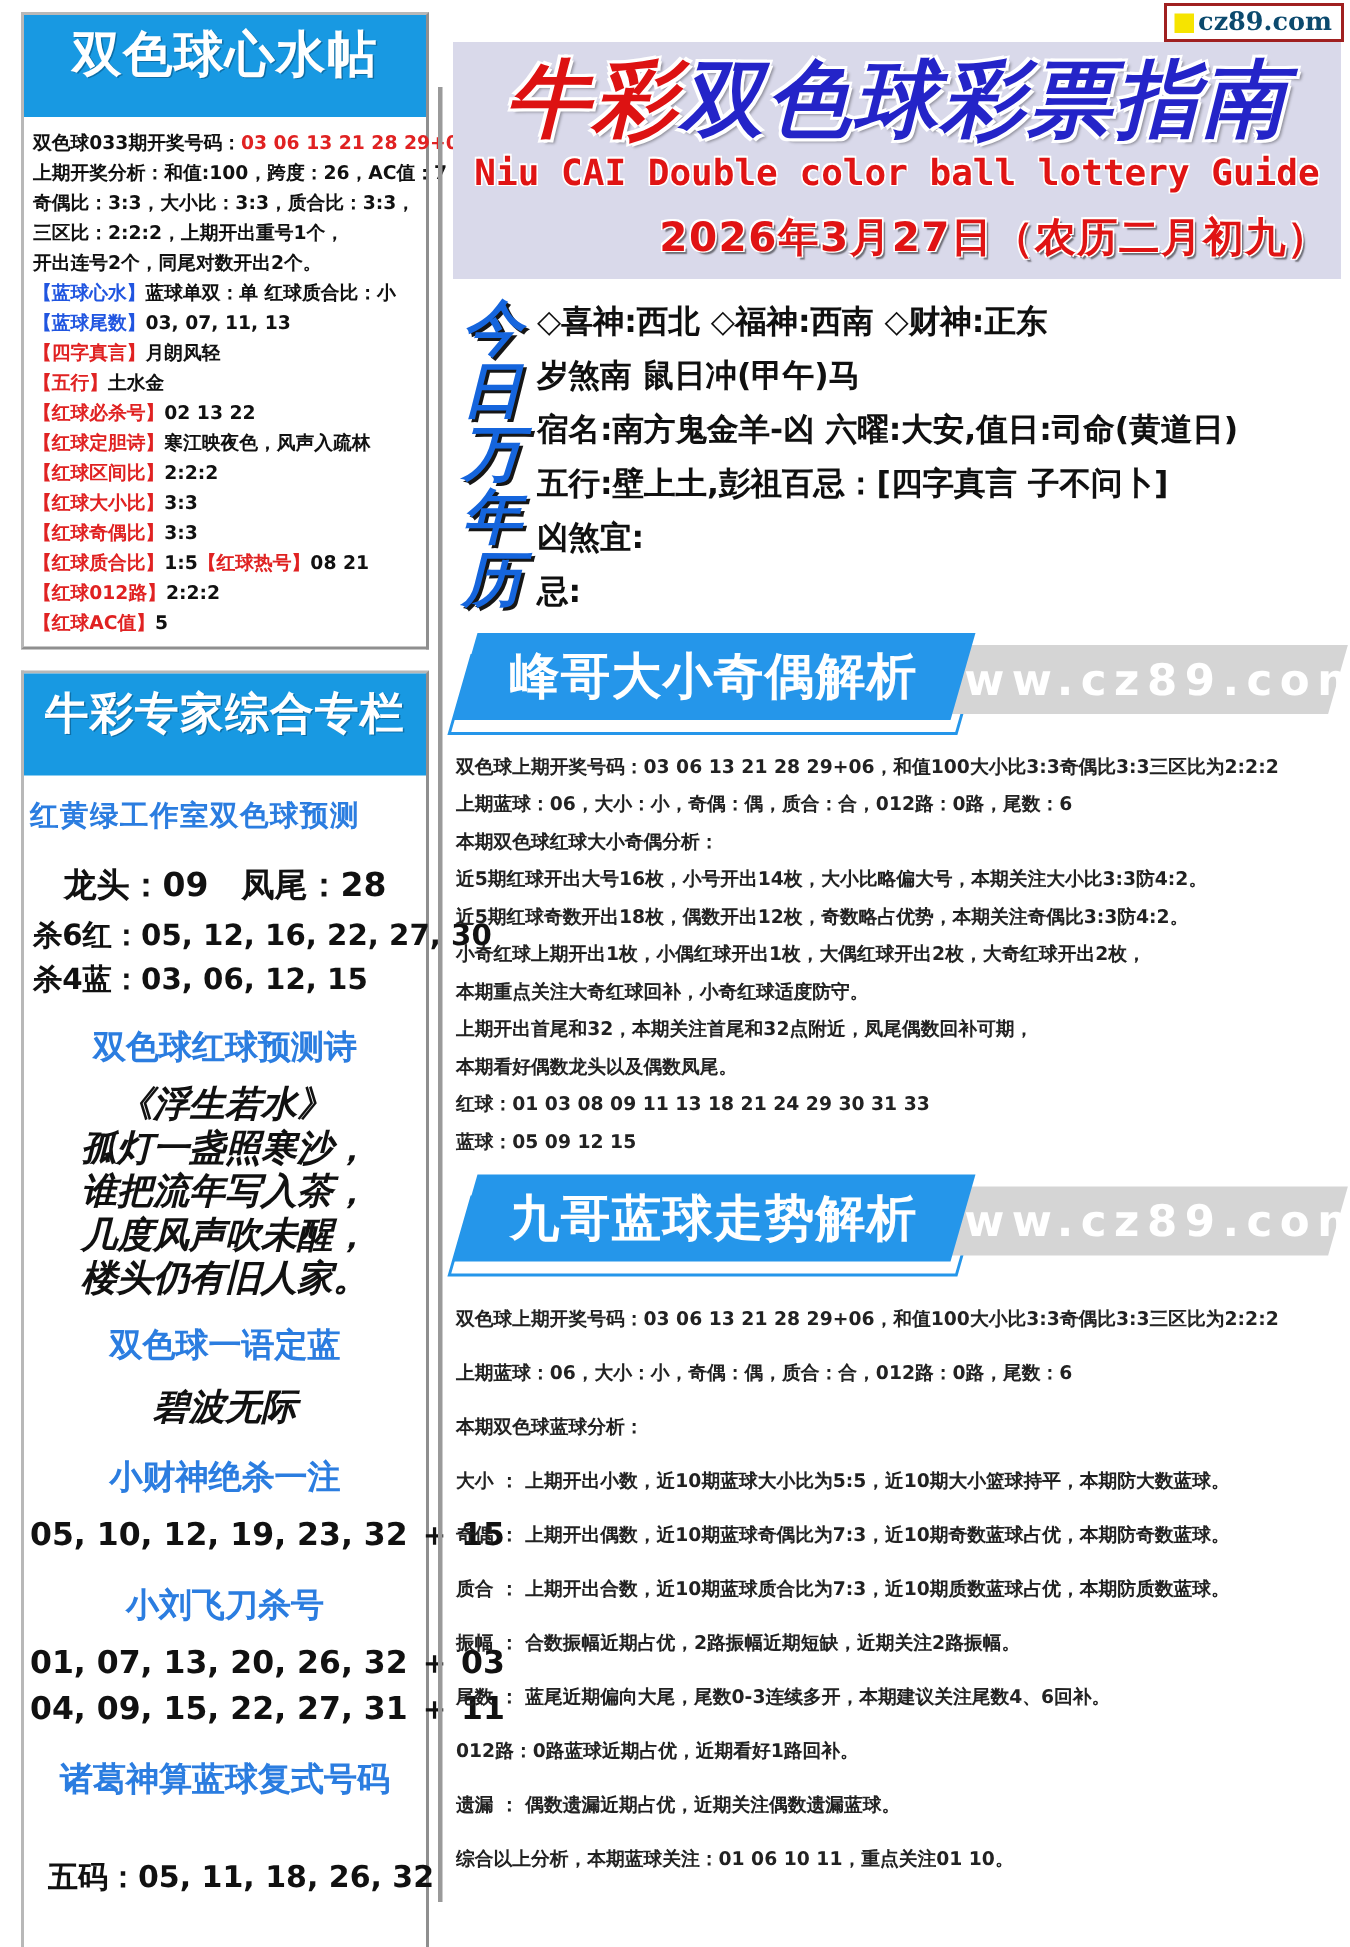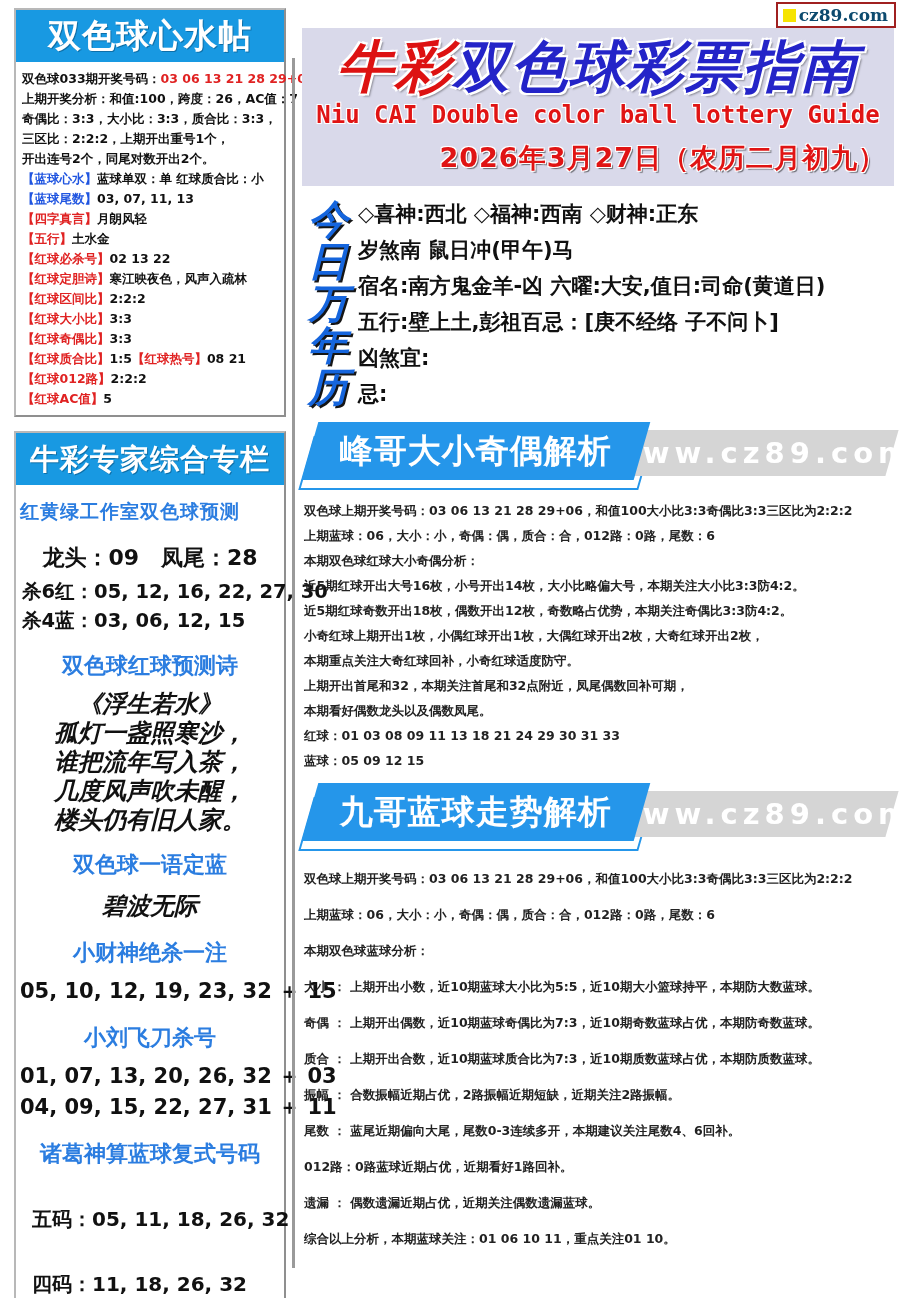--- a/index.html
+++ b/index.html
@@ -5,21 +5,21 @@
   html,body{margin:0;padding:0;}
   body{
     width:900px;height:1298px;position:relative;background:#ffffff;
     font-family:"DejaVu Sans",sans-serif;overflow:hidden;
   }
   
   .left-col{position:absolute;left:14px;top:8px;width:272px;}
   .panel{border:2px solid #b8b8b8;border-right-color:#8f8f8f;border-bottom-color:#8f8f8f;background:#fff;}
   .panel-header{
     background:#1899e2;color:#fff;text-align:center;font-weight:bold;
-    height:52px;line-height:52px;font-size:33px;letter-spacing:1px;
+    height:68px;line-height:52px;font-size:33px;letter-spacing:1px;
     text-shadow:1px 1px 0 #0e6fa8;
   }
   .panel-header.small{font-size:29px;}
   .p1-body{padding:7px 5px 6px 6px;font-size:12.5px;font-weight:bold;color:#111;}
   .p1line{line-height:20px;white-space:nowrap;}
   .lbl-red{color:#e02222;}
   .lbl-blue{color:#2055e0;}
   .val-red{color:#e02222;}
   .gap{height:14px;}
   .p2-body{padding:10px 4px 12px 4px;color:#111;}
@@ -161,21 +161,21 @@
         <div>今</div>
         <div>日</div>
         <div>万</div>
         <div>年</div>
         <div>历</div>
       </div>
     <div class="cal-lines">
         <div>◇喜神:西北 ◇福神:西南 ◇财神:正东</div>
         <div>岁煞南 鼠日冲(甲午)马</div>
         <div>宿名:南方鬼金羊-凶 六曜:大安,值日:司命(黄道日)</div>
-        <div>五行:壁上土,彭祖百忌：[庚不经络 子不问卜]</div>
+        <div>五行:壁上土,彭祖百忌：[四字真言 子不问卜]</div>
         <div>凶煞宜:</div>
         <div>忌:</div>
       </div>
   </div>
 
   <div class="banner">
     <div class="outline"></div>
     <div class="graybar">
         <span>www.cz89.com</span>
       </div>

